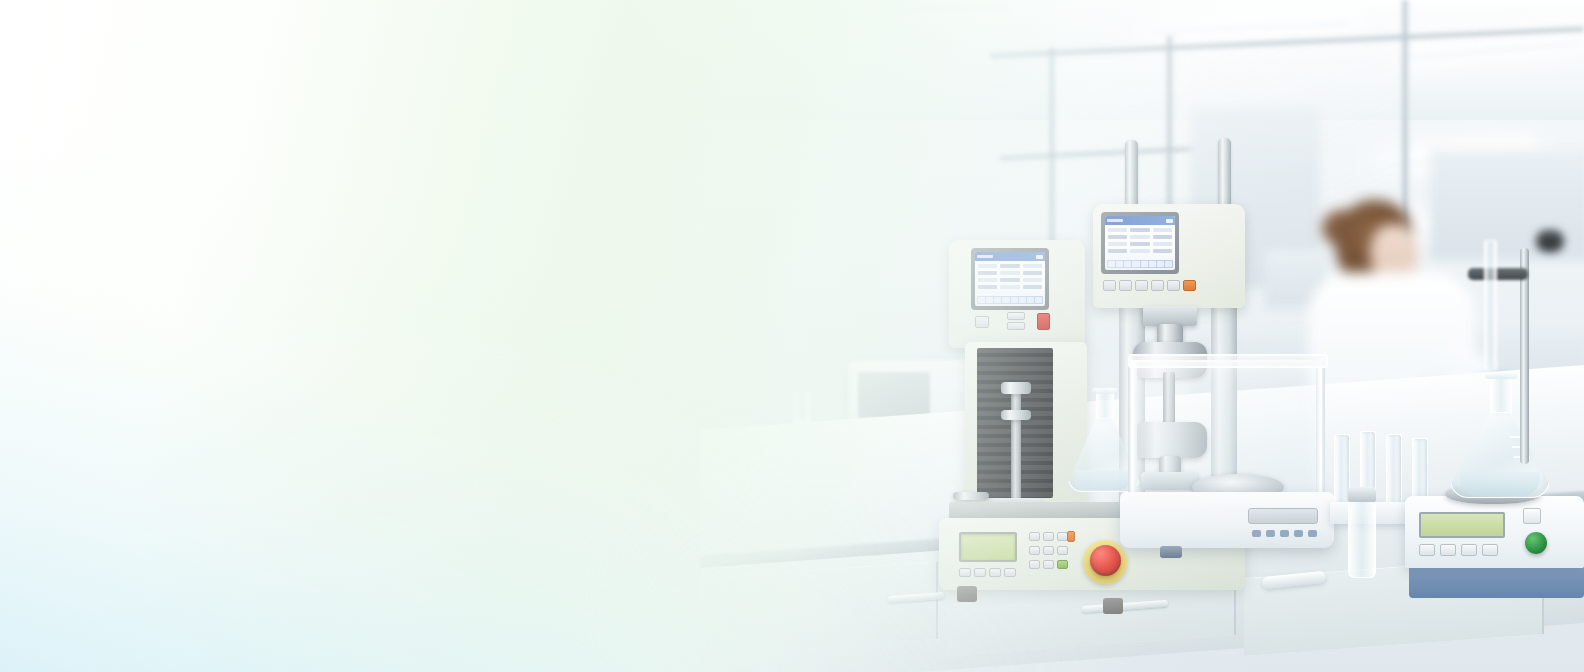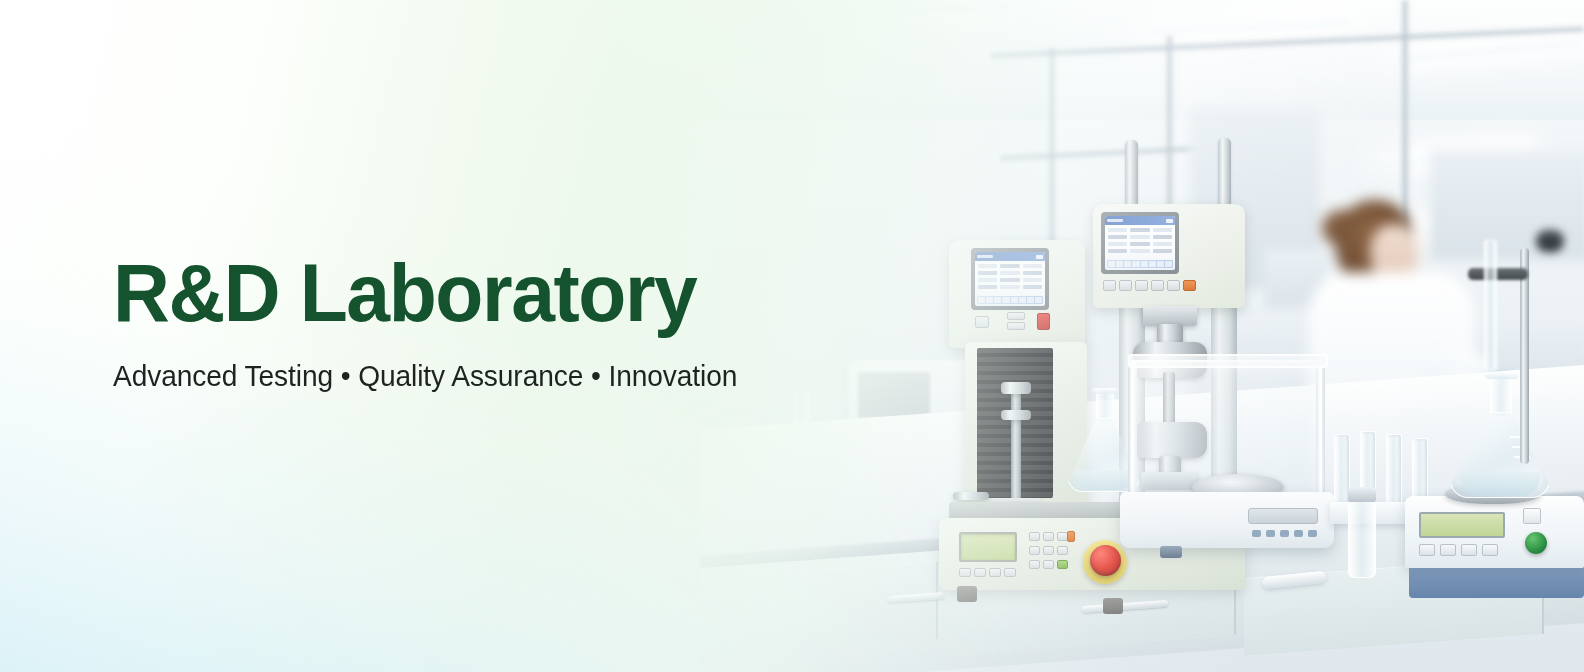--- a/index.html
+++ b/index.html
@@ -725,18 +725,14 @@
     <div class="stand-clamp blur-s" style="left:1468px;top:268px;width:60px;"></div>
     <div class="burette blur-s" style="left:1484px;top:240px;height:130px;"></div>
     <div class="blur-m" style="position:absolute;left:1536px;top:230px;width:28px;height:22px;border-radius:11px;background:linear-gradient(180deg,#4a5054,#2a2f32);"></div>
 
     <div style="position:absolute;inset:0;background:linear-gradient(180deg,rgba(255,255,255,.10),rgba(255,255,255,0) 30%,rgba(255,255,255,.06) 100%);pointer-events:none;"></div>
   </div>
 
   <div class="scrim"></div>
   <div class="scrim2"></div>
 
-  <div class="copy">
-    <h1 class="hero-title">R&amp;D Laboratory</h1>
-    <p class="hero-sub">Advanced Testing • Quality Assurance • Innovation</p>
-  </div>
 
 </div>
 
 </body></html>

